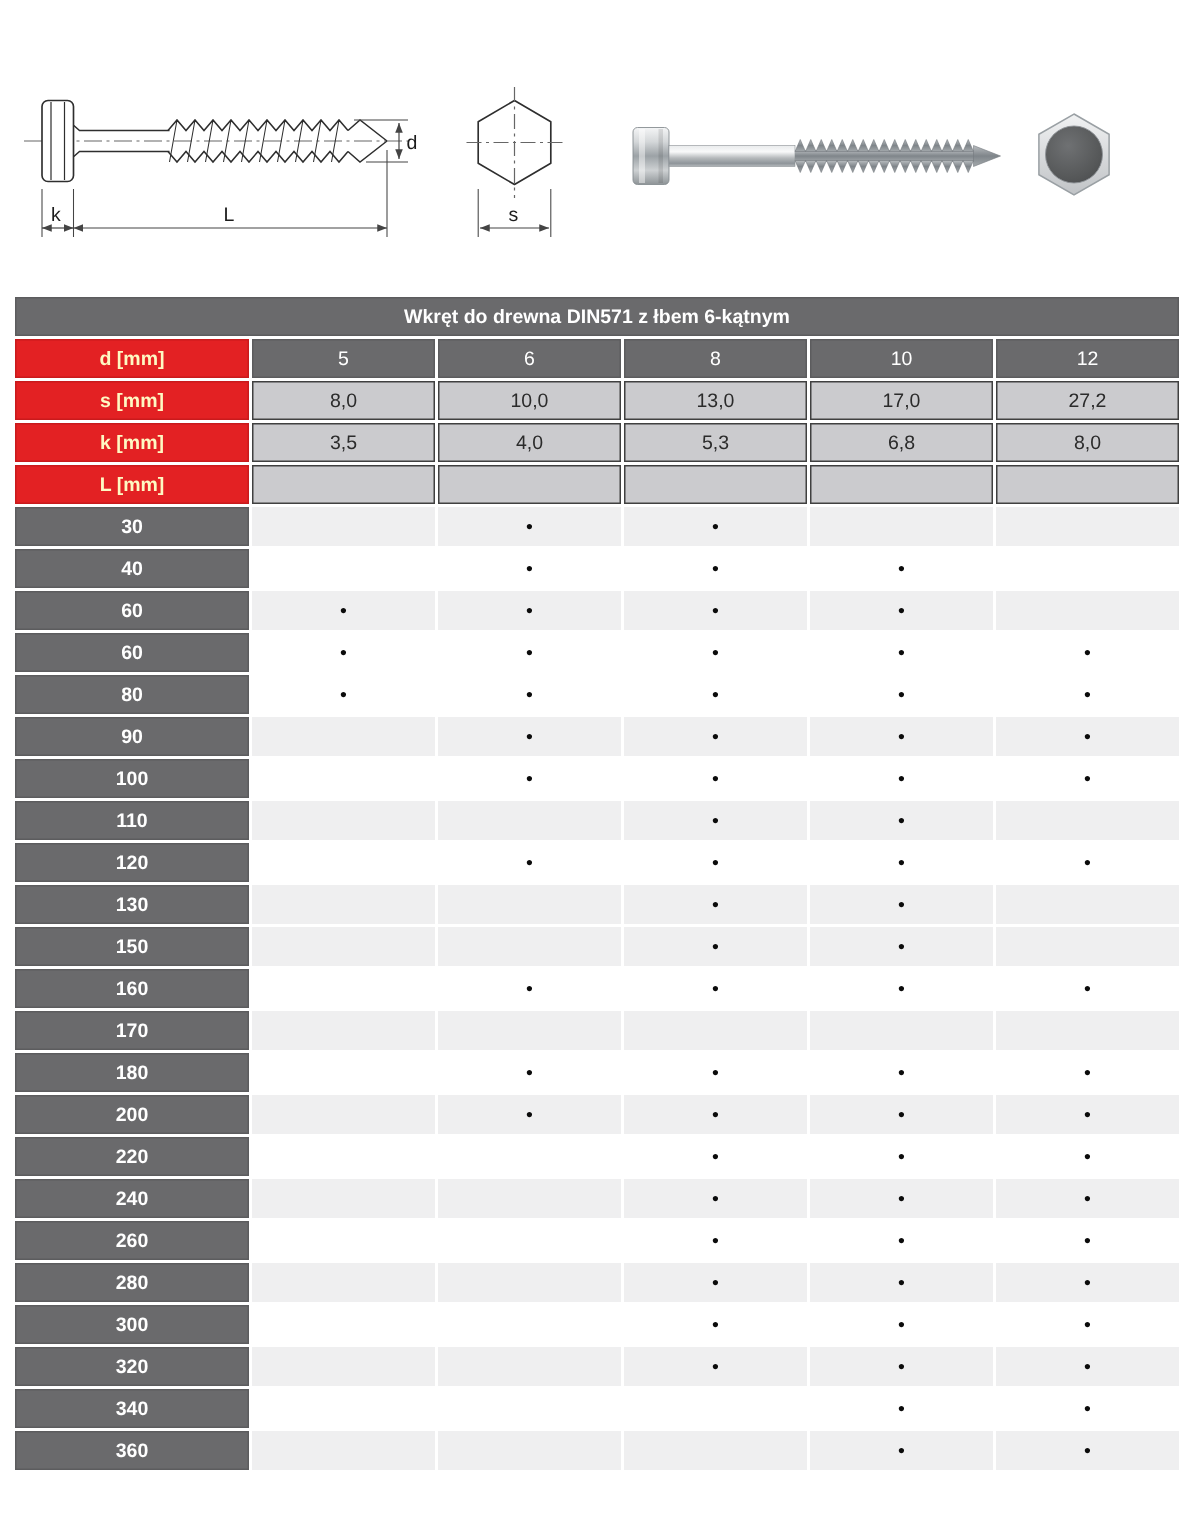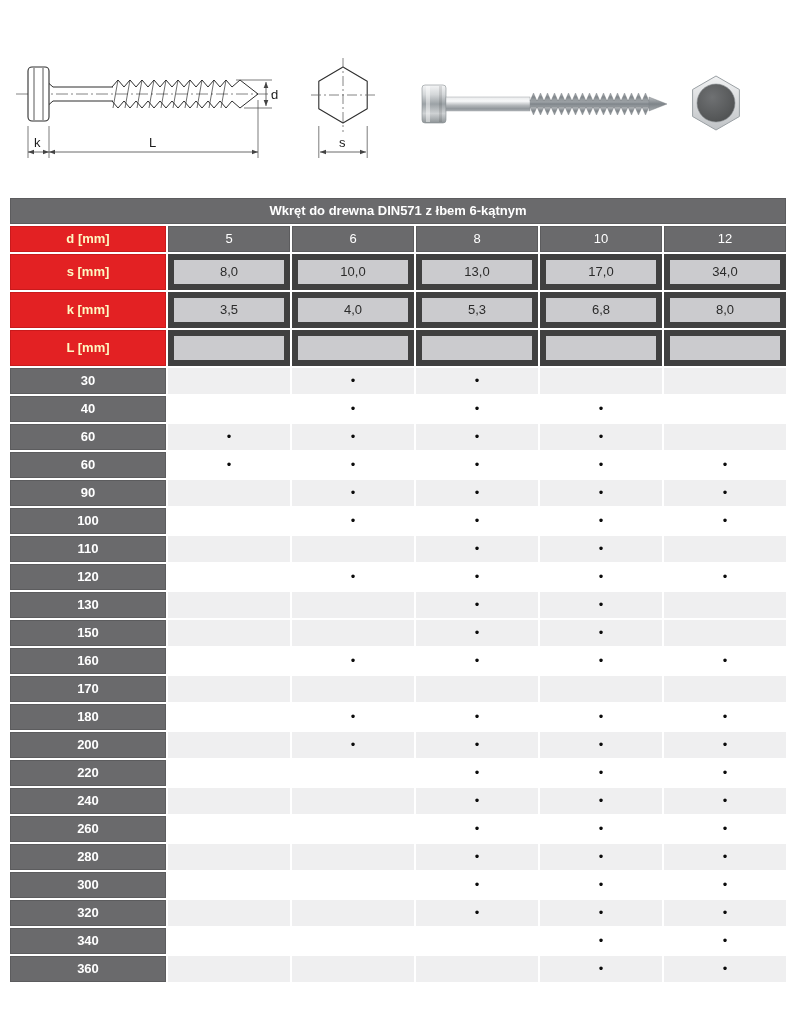--- a/index.html
+++ b/index.html
@@ -24,21 +24,21 @@
   }
   th.title{
     height:44px;background:var(--dark-gray,#6a6a6c);color:#fff;
     font-size:19px;font-weight:bold;line-height:44px;border:1px solid #5c5c5e;margin-top:27px;
   }
   .lbl-red{
     background:var(--red,#e32123);color:#fef9c3;font-weight:600;
     border:1px solid #c91a1c;
   }
   .val-dark{background:var(--dark-gray,#6a6a6c);color:#fff;border:1px solid #5c5c5e;}
-  .val-mid{background:var(--mid-gray,#cbcbce);color:#2b2b2b;border:6px solid #404040;}
+  .val-mid{background:var(--mid-gray,#cbcbce);color:#2b2b2b;border:1px solid #404040;}
   .len-lbl{background:var(--dark-gray,#6a6a6c);color:#fff;border:1px solid #5c5c5e;}
   td.stripe{background:var(--stripe-gray,#efeff0);}
   td.plain{background:#ffffff;}
   td.avail{color:var(--dot-color,#0b0b0b);font-size:14px;}
 </style>
 </head>
 <body>
 
 <div class="canvas">
 
@@ -154,21 +154,21 @@
     <td class="val-dark">8</td>
     <td class="val-dark">10</td>
     <td class="val-dark">12</td>
   </tr>
           <tr>
     <th class="lbl-red">s [mm]</th>
     <td class="val-mid">8,0</td>
     <td class="val-mid">10,0</td>
     <td class="val-mid">13,0</td>
     <td class="val-mid">17,0</td>
-    <td class="val-mid">34,0</td>
+    <td class="val-mid">27,2</td>
   </tr>
           <tr>
     <th class="lbl-red">k [mm]</th>
     <td class="val-mid">3,5</td>
     <td class="val-mid">4,0</td>
     <td class="val-mid">5,3</td>
     <td class="val-mid">6,8</td>
     <td class="val-mid">8,0</td>
   </tr>
           <tr>
@@ -205,20 +205,28 @@
   </tr>
           <tr>
     <th class="len-lbl">60</th>
     <td class="avail plain">•</td>
     <td class="avail plain">•</td>
     <td class="avail plain">•</td>
     <td class="avail plain">•</td>
     <td class="avail plain">•</td>
   </tr>
           <tr>
+    <th class="len-lbl">80</th>
+    <td class="avail plain">•</td>
+    <td class="avail plain">•</td>
+    <td class="avail plain">•</td>
+    <td class="avail plain">•</td>
+    <td class="avail plain">•</td>
+  </tr>
+          <tr>
     <th class="len-lbl">90</th>
     <td class="avail stripe"></td>
     <td class="avail stripe">•</td>
     <td class="avail stripe">•</td>
     <td class="avail stripe">•</td>
     <td class="avail stripe">•</td>
   </tr>
           <tr>
     <th class="len-lbl">100</th>
     <td class="avail plain"></td>

